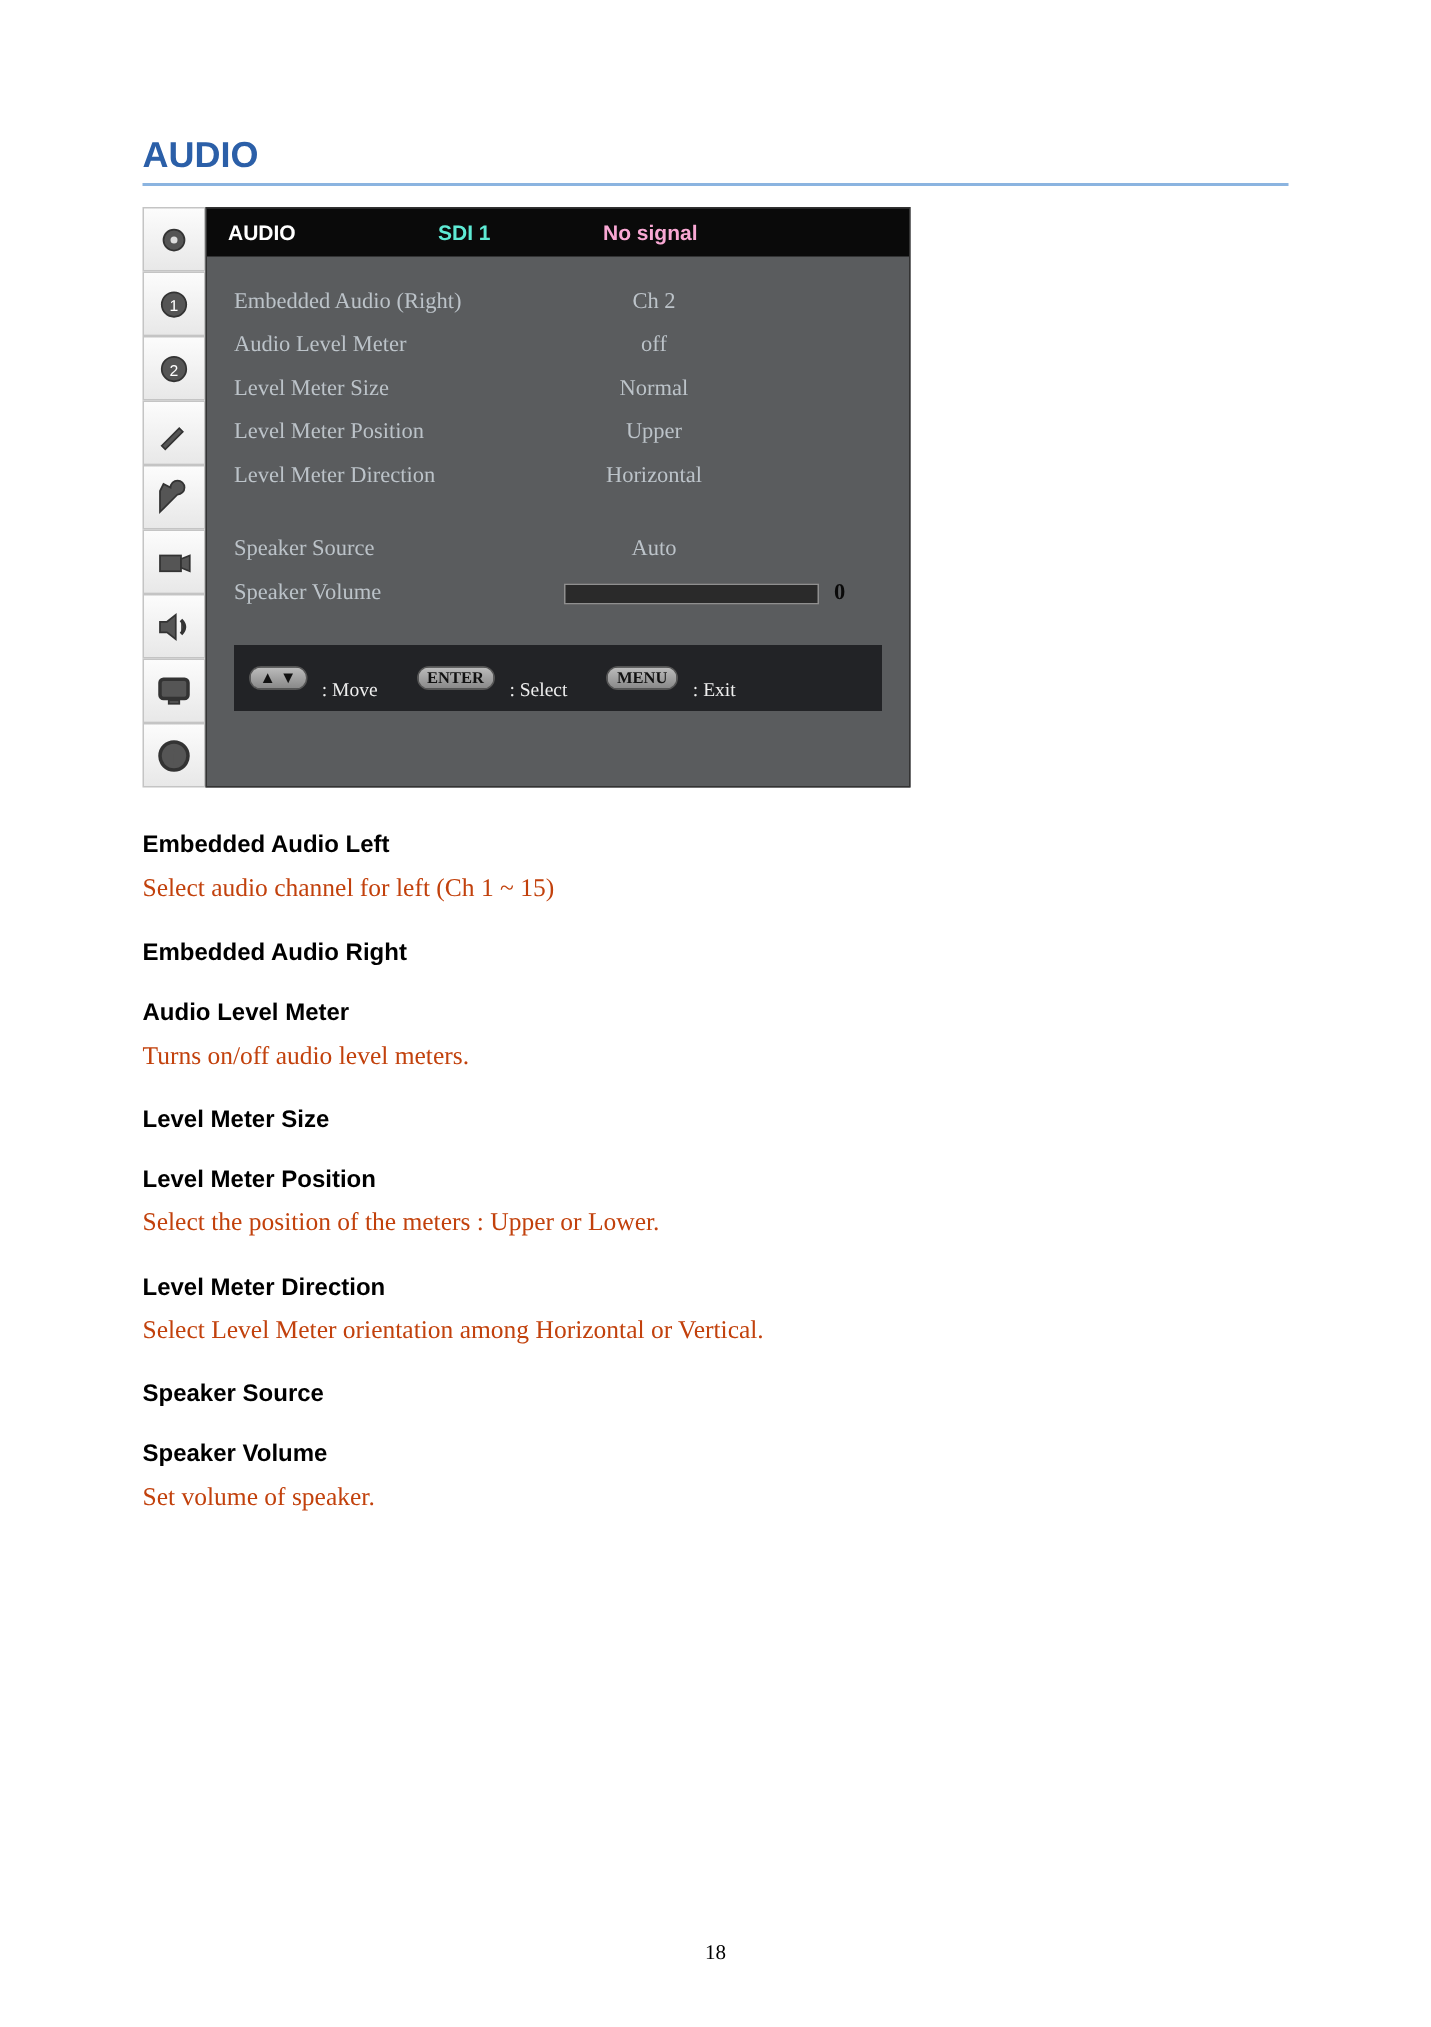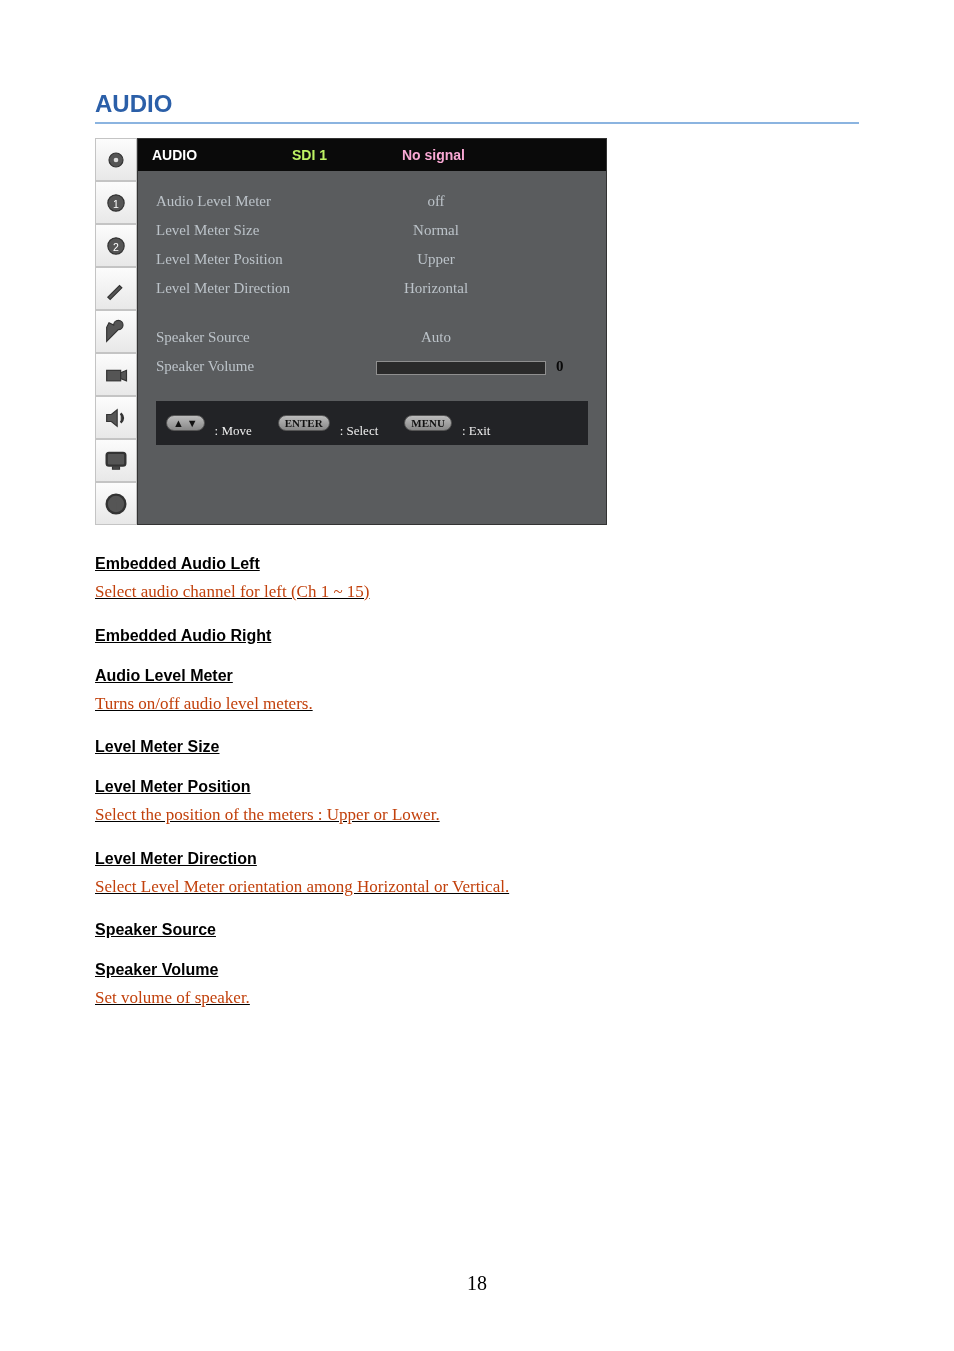--- a/index.html
+++ b/index.html
@@ -57,21 +57,21 @@
       align-items: center;
       height: 32px;
       padding: 0 14px;
       font-size: 14px;
       font-weight: bold;
     }
     .osd-header-title {
       flex: 0 0 140px;
     }
     .osd-header-source {
-      color: #bef264;
+      color: #5eead4;
       flex: 0 0 110px;
     }
     .osd-header-signal {
       color: #f9a8d4;
     }
     .osd-body {
       padding: 16px 18px 10px 18px;
       color: #bcc3c9;
       font-family: "Times New Roman", serif;
       font-size: 15px;
@@ -126,44 +126,43 @@
       display: inline-flex;
       align-items: center;
       gap: 2px;
     }
     .footer-text {
       margin-right: 16px;
       margin-top: 16px;
     }
     .content-sections {
       margin-top: 30px;
-      text-decoration: underline;
     }
     .sect-title {
       font-weight: bold;
       font-size: 16px;
       font-family: Arial, Helvetica, sans-serif;
       color: #000;
       margin-top: 22px;
     }
     .sect-body {
       font-family: "Times New Roman", Georgia, serif;
       font-size: 17px;
       color: #c2410c;
       margin-top: 6px;
       line-height: 1.5;
     }
     .page-number {
       position: absolute;
-      bottom: 56px;
+      bottom: 40px;
       left: 0;
       right: 0;
       text-align: center;
       font-family: "Times New Roman", serif;
-      font-size: 20px;
+      font-size: 14px;
     }
     
     .ico-shape {
       fill: #555;
       stroke: #333;
     }
   </style>
 </head>
 <body>
 
@@ -226,20 +225,24 @@
   </div>
 
   <div class="osd-panel">
     <div class="osd-header">
       <span class="osd-header-title">AUDIO</span>
       <span class="osd-header-source">SDI 1</span>
       <span class="osd-header-signal">No signal</span>
     </div>
     <div class="osd-body">
       <div class="osd-row">
+          <span class="label">Embedded Audio (Right)</span>
+          <span class="value">Ch   2</span>
+        </div>
+      <div class="osd-row">
           <span class="label">Audio Level Meter</span>
           <span class="value">off</span>
         </div>
       <div class="osd-row">
           <span class="label">Level Meter Size</span>
           <span class="value">Normal</span>
         </div>
       <div class="osd-row">
           <span class="label">Level Meter Position</span>
           <span class="value">Upper</span>

